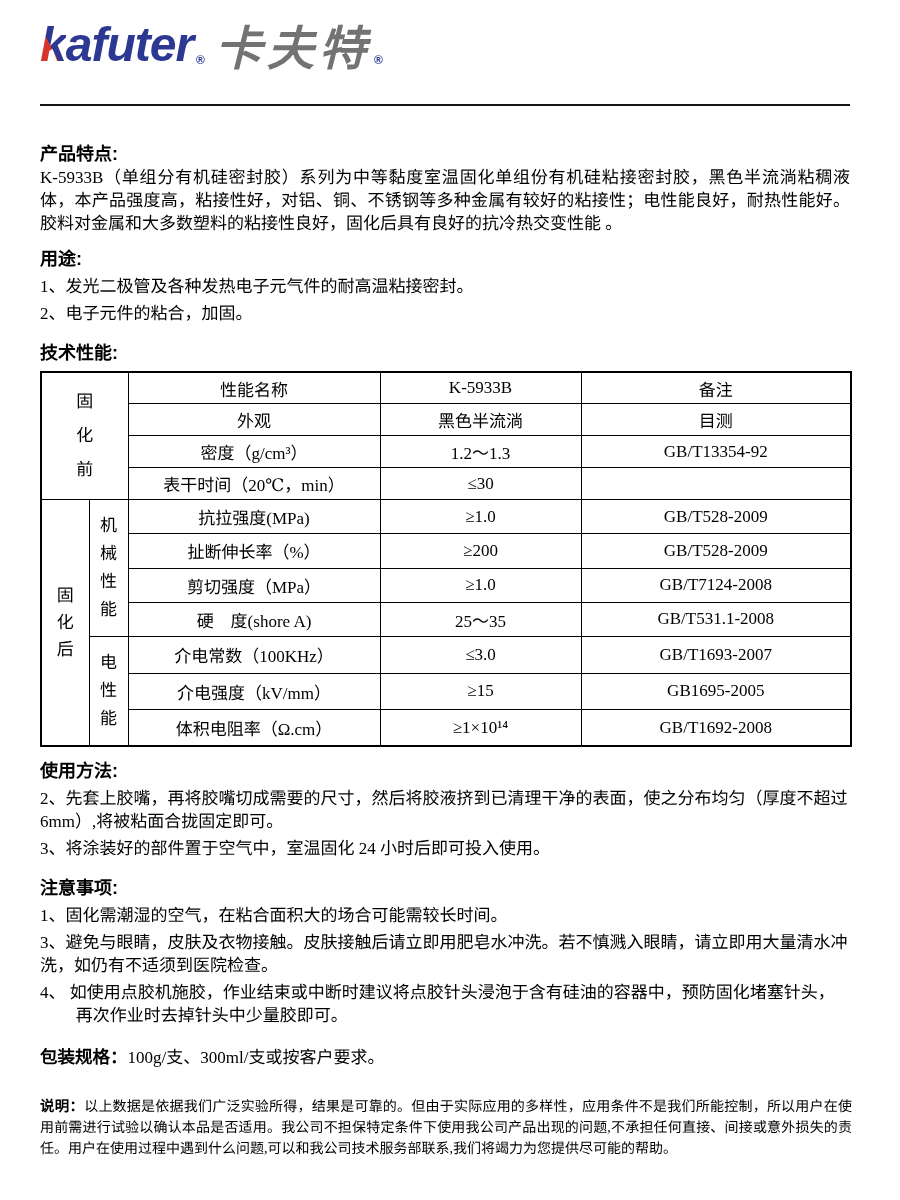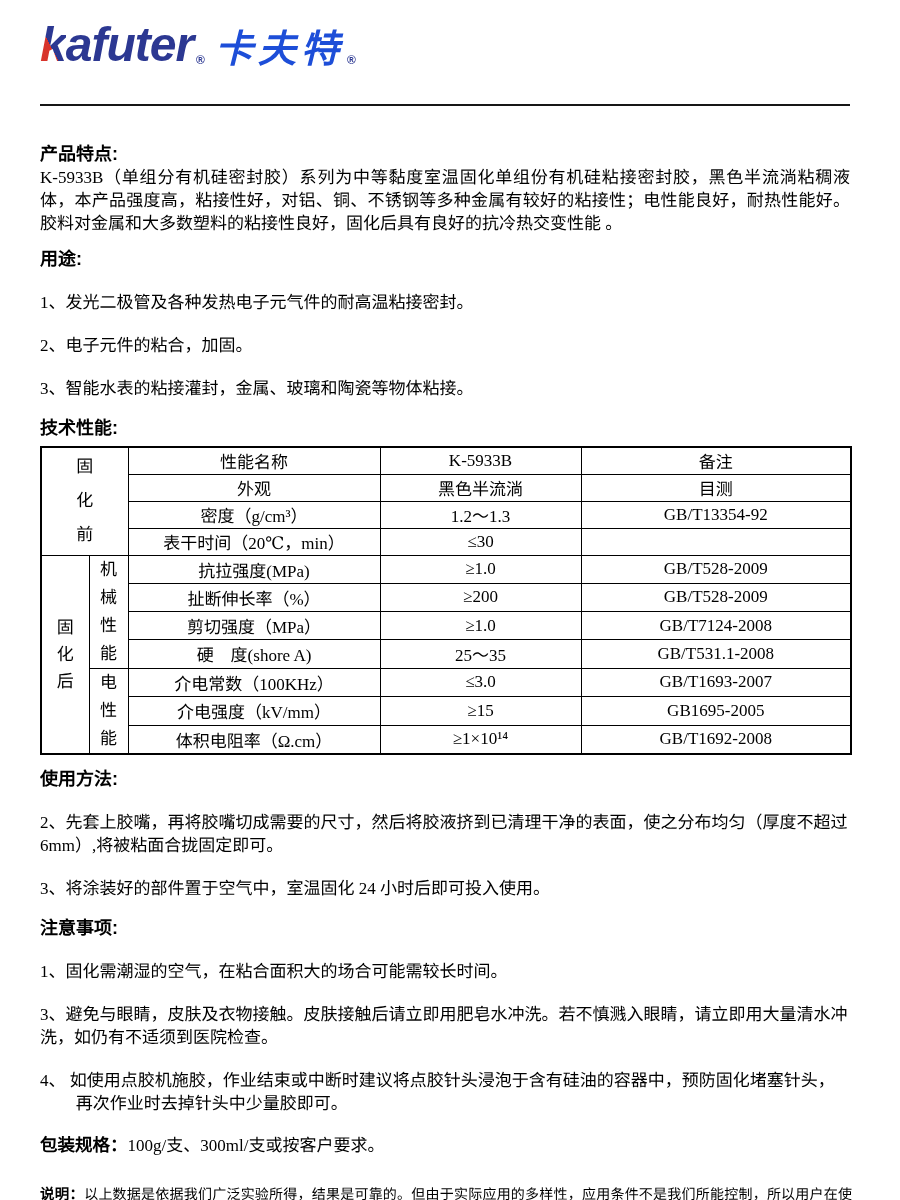--- a/index.html
+++ b/index.html
@@ -24,46 +24,46 @@
     color:#2c3892; -webkit-text-fill-color:transparent;
   }
   .reg {
     font-family:"Liberation Sans","DejaVu Sans",sans-serif;
     font-weight:700; font-size:12px; color:#2c3892;
     margin:0 10px 5px 3px; font-style:normal;
   }
   .logo-cn {
     font-family:"Liberation Sans","DejaVu Sans",sans-serif;
     font-weight:700; font-style:oblique;
-    font-size:38px; line-height:46px; color:#1d4ed8; letter-spacing:5px;
+    font-size:47px; line-height:46px; color:#737373; letter-spacing:5px;
   }
   .rule { border:none; border-top:2px solid #161616; width:810px; margin-top:32px; }
 
   
   .sec-heading {
     font-family:"Liberation Sans","DejaVu Sans",sans-serif;
     font-weight:700; font-size:18px; line-height:24px; color:#000;
   }
   .h-features { margin-top:36px; }
   .h-usage    { margin-top:12px; }
   .h-tech     { margin-top:16px; }
   .h-method   { margin-top:12px; }
   .h-notes    { margin-top:16px; }
 
   .body-text { line-height:23px; text-align:justify; width:810px; }
-  .list p { line-height:23px; margin-top:20px; width:810px; }
+  .list p { line-height:23px; margin-top:4px; width:810px; }
   .hang { padding-left:2.1em; text-indent:-2.1em; }
 
   
   table.spec {
     border-collapse:collapse; margin-top:6px;
     border:2px solid #000; table-layout:fixed; width:810px;
   }
   table.spec td { border:1px solid #000; height:27px; text-align:center; vertical-align:middle; padding:0 3px; font-size:17px; }
-  .vstack { width:20px; margin:0 auto; word-break:break-all; text-align:center; }
+  .vstack { width:20px; margin:12px auto; word-break:break-all; text-align:center; }
   .lh34 { line-height:34px; }
   .lh28 { line-height:28px; }
   .lh27 { line-height:27px; }
 
   
   .kv { margin-top:18px; line-height:24px; width:810px; }
   .kv + .kv { margin-top:14px; }
   .inline-label {
     font-family:"Liberation Sans","DejaVu Sans",sans-serif;
     font-weight:700; font-size:17.5px;
@@ -84,21 +84,20 @@
   </div>
   <hr class="rule">
 
   <div class="sec-heading h-features">产品特点:</div>
   <p class="body-text">K-5933B（单组分有机硅密封胶）系列为中等黏度室温固化单组份有机硅粘接密封胶，黑色半流淌粘稠液体，本产品强度高，粘接性好，对铝、铜、不锈钢等多种金属有较好的粘接性；电性能良好，耐热性能好。 胶料对金属和大多数塑料的粘接性良好，固化后具有良好的抗冷热交变性能 。</p>
 
   <div class="sec-heading h-usage">用途:</div>
   <div class="list">
     <p>1、发光二极管及各种发热电子元气件的耐高温粘接密封。</p>
     <p>2、电子元件的粘合，加固。</p>
-    <p>3、智能水表的粘接灌封，金属、玻璃和陶瓷等物体粘接。</p>
   </div>
 
   <div class="sec-heading h-tech">技术性能:</div>
   <table class="spec">
     <colgroup>
       <col style="width:48px">
         <col style="width:39px">
         <col style="width:252px">
         <col style="width:201px">
         <col style="width:270px">

